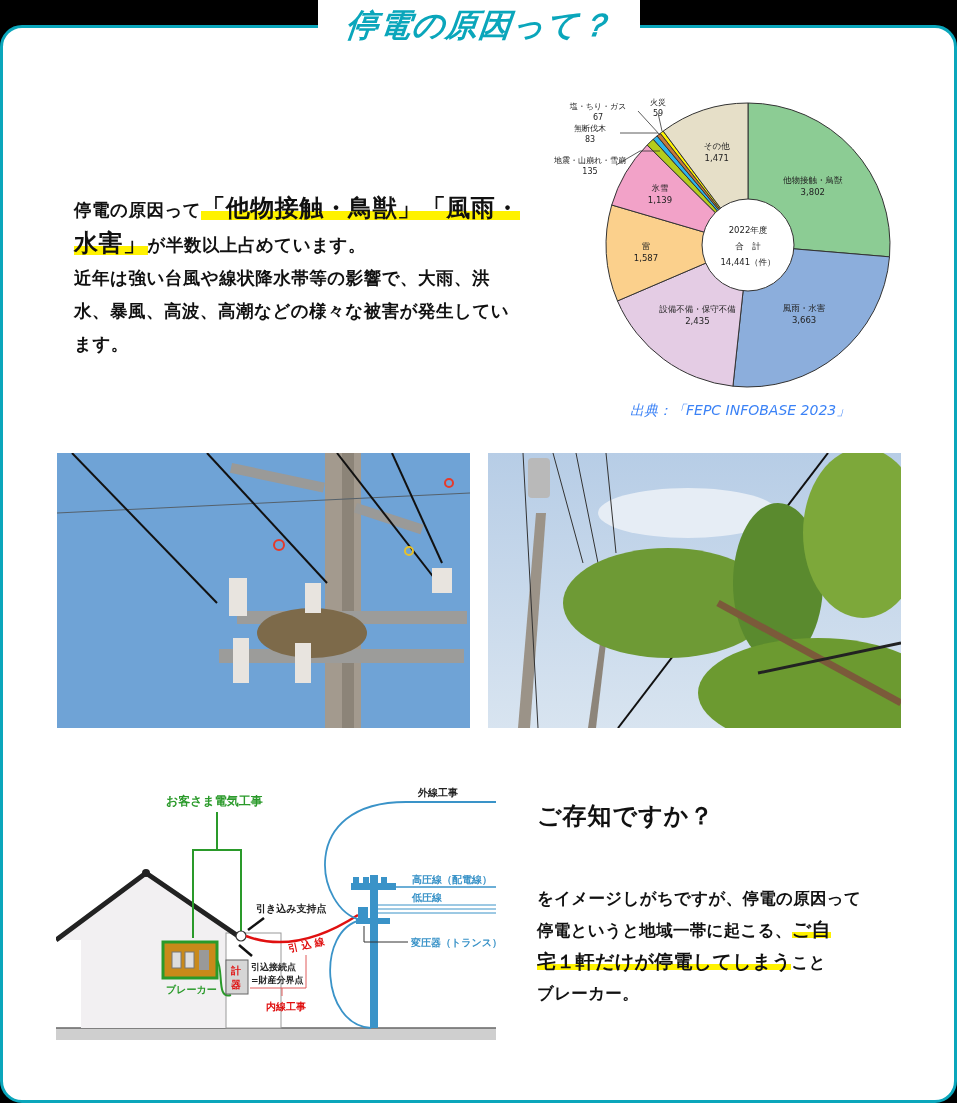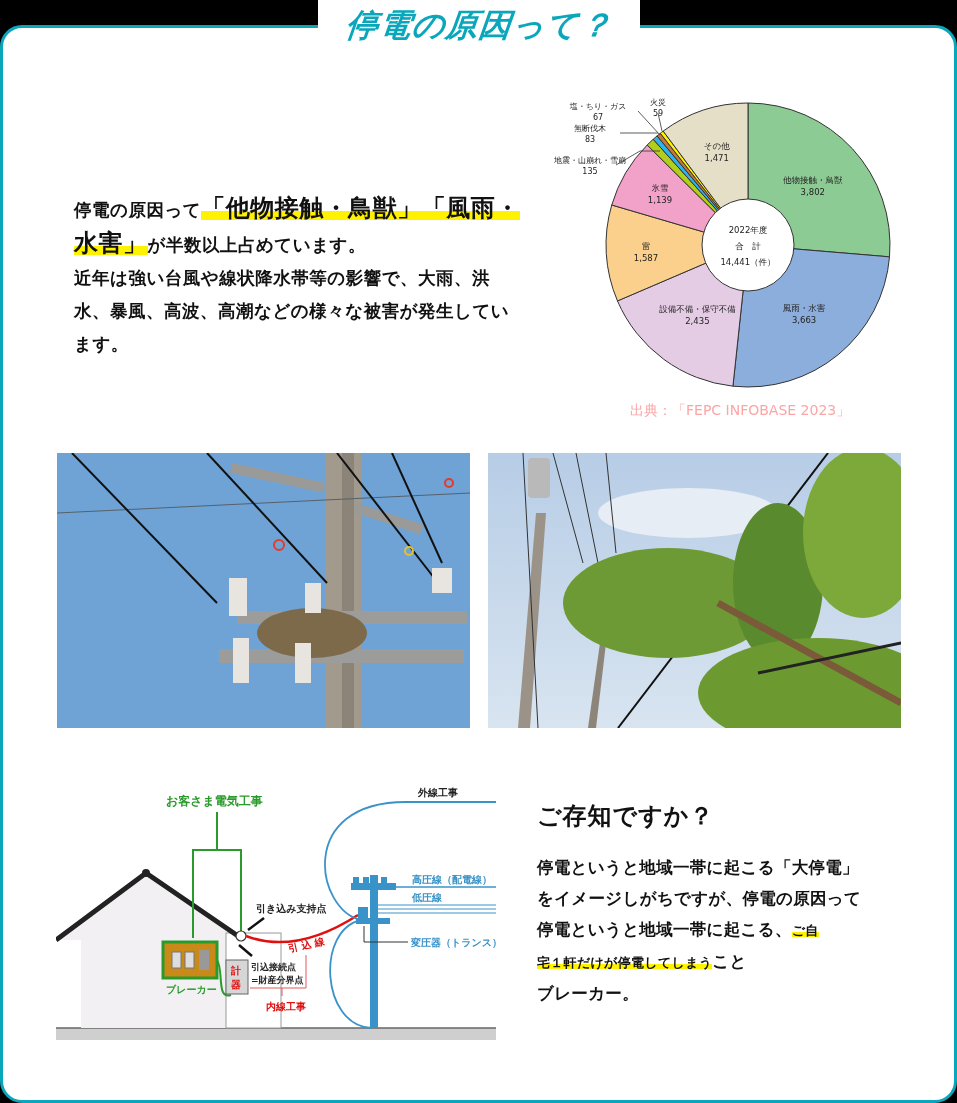--- a/index.html
+++ b/index.html
@@ -20,35 +20,35 @@
   }
 
   
   .intro { position: absolute; left: 74px; top: 192px; width: 450px; font-size: 17.5px; font-weight: bold; line-height: 33px; letter-spacing: 0.5px; }
   .intro .big { font-size: 24px; }
   .hl { background: linear-gradient(transparent 62%, #fff200 62%, #fff200 92%, transparent 92%); }
 
   
   .pie-wrap { position: absolute; left: 530px; top: 95px; width: 380px; height: 300px; }
   .pie-wrap svg text { font-family: "DejaVu Sans", sans-serif; }
-  .source { position: absolute; left: 630px; top: 402px; font-size: 14px; color: #fca5a5; }
+  .source { position: absolute; left: 630px; top: 402px; font-size: 14px; color: #3b82f6; font-style: italic; }
 
   
   .photo { position: absolute; top: 453px; width: 413px; height: 275px; overflow: hidden; }
   .photo-1 { left: 57px; }
   .photo-2 { left: 488px; }
 
   
   .diagram { position: absolute; left: 56px; top: 770px; width: 460px; height: 270px; text-decoration: underline; }
   .diagram svg text { font-family: "DejaVu Sans", sans-serif; font-weight: bold; }
 
   
   .dyk-title { position: absolute; left: 537px; top: 800px; font-size: 24px; font-weight: bold; letter-spacing: 1px; }
   .dyk-body { position: absolute; left: 537px; top: 852px; width: 370px; font-size: 16.5px; font-weight: bold; line-height: 31px; letter-spacing: 0.3px; }
-  .dyk-body .big { font-size: 13px; }
+  .dyk-body .big { font-size: 19px; }
 </style>
 </head>
 <body>
 
 <div class="card"></div>
 <div class="title-wrap">
   <h1 class="title">停電の原因って？</h1>
 </div>
 
 <div class="intro">
@@ -208,18 +208,18 @@
     <line x1="322" y1="143" x2="440" y2="143" stroke="#3a93c8" stroke-width="1"></line>
     <text x="356" y="113" font-size="10" fill="#3a93c8">高圧線（配電線）</text>
     <text x="356" y="131" font-size="10" fill="#3a93c8">低圧線</text>
     <polyline points="308,156 308,172 352,172" fill="none" stroke="#333" stroke-width="1"></polyline>
     <text x="355" y="176" font-size="10" fill="#3a93c8">変圧器（トランス）</text>
   </svg>
 </div>
 
 <div class="dyk-title">ご存知ですか？</div>
 <div class="dyk-body">
-  <span>停電というと地域一帯に起こる「大停電」</span><br>
+  <br>
   <span>をイメージしがちですが、停電の原因って</span><br>
   <span>停電というと地域一帯に起こる、</span><span class="big hl">ご自</span><br>
   <span class="big hl">宅１軒だけが停電してしまう</span><span>こと</span><br>
   <span>ブレーカー。</span>
 </div>
 
 </body></html>

